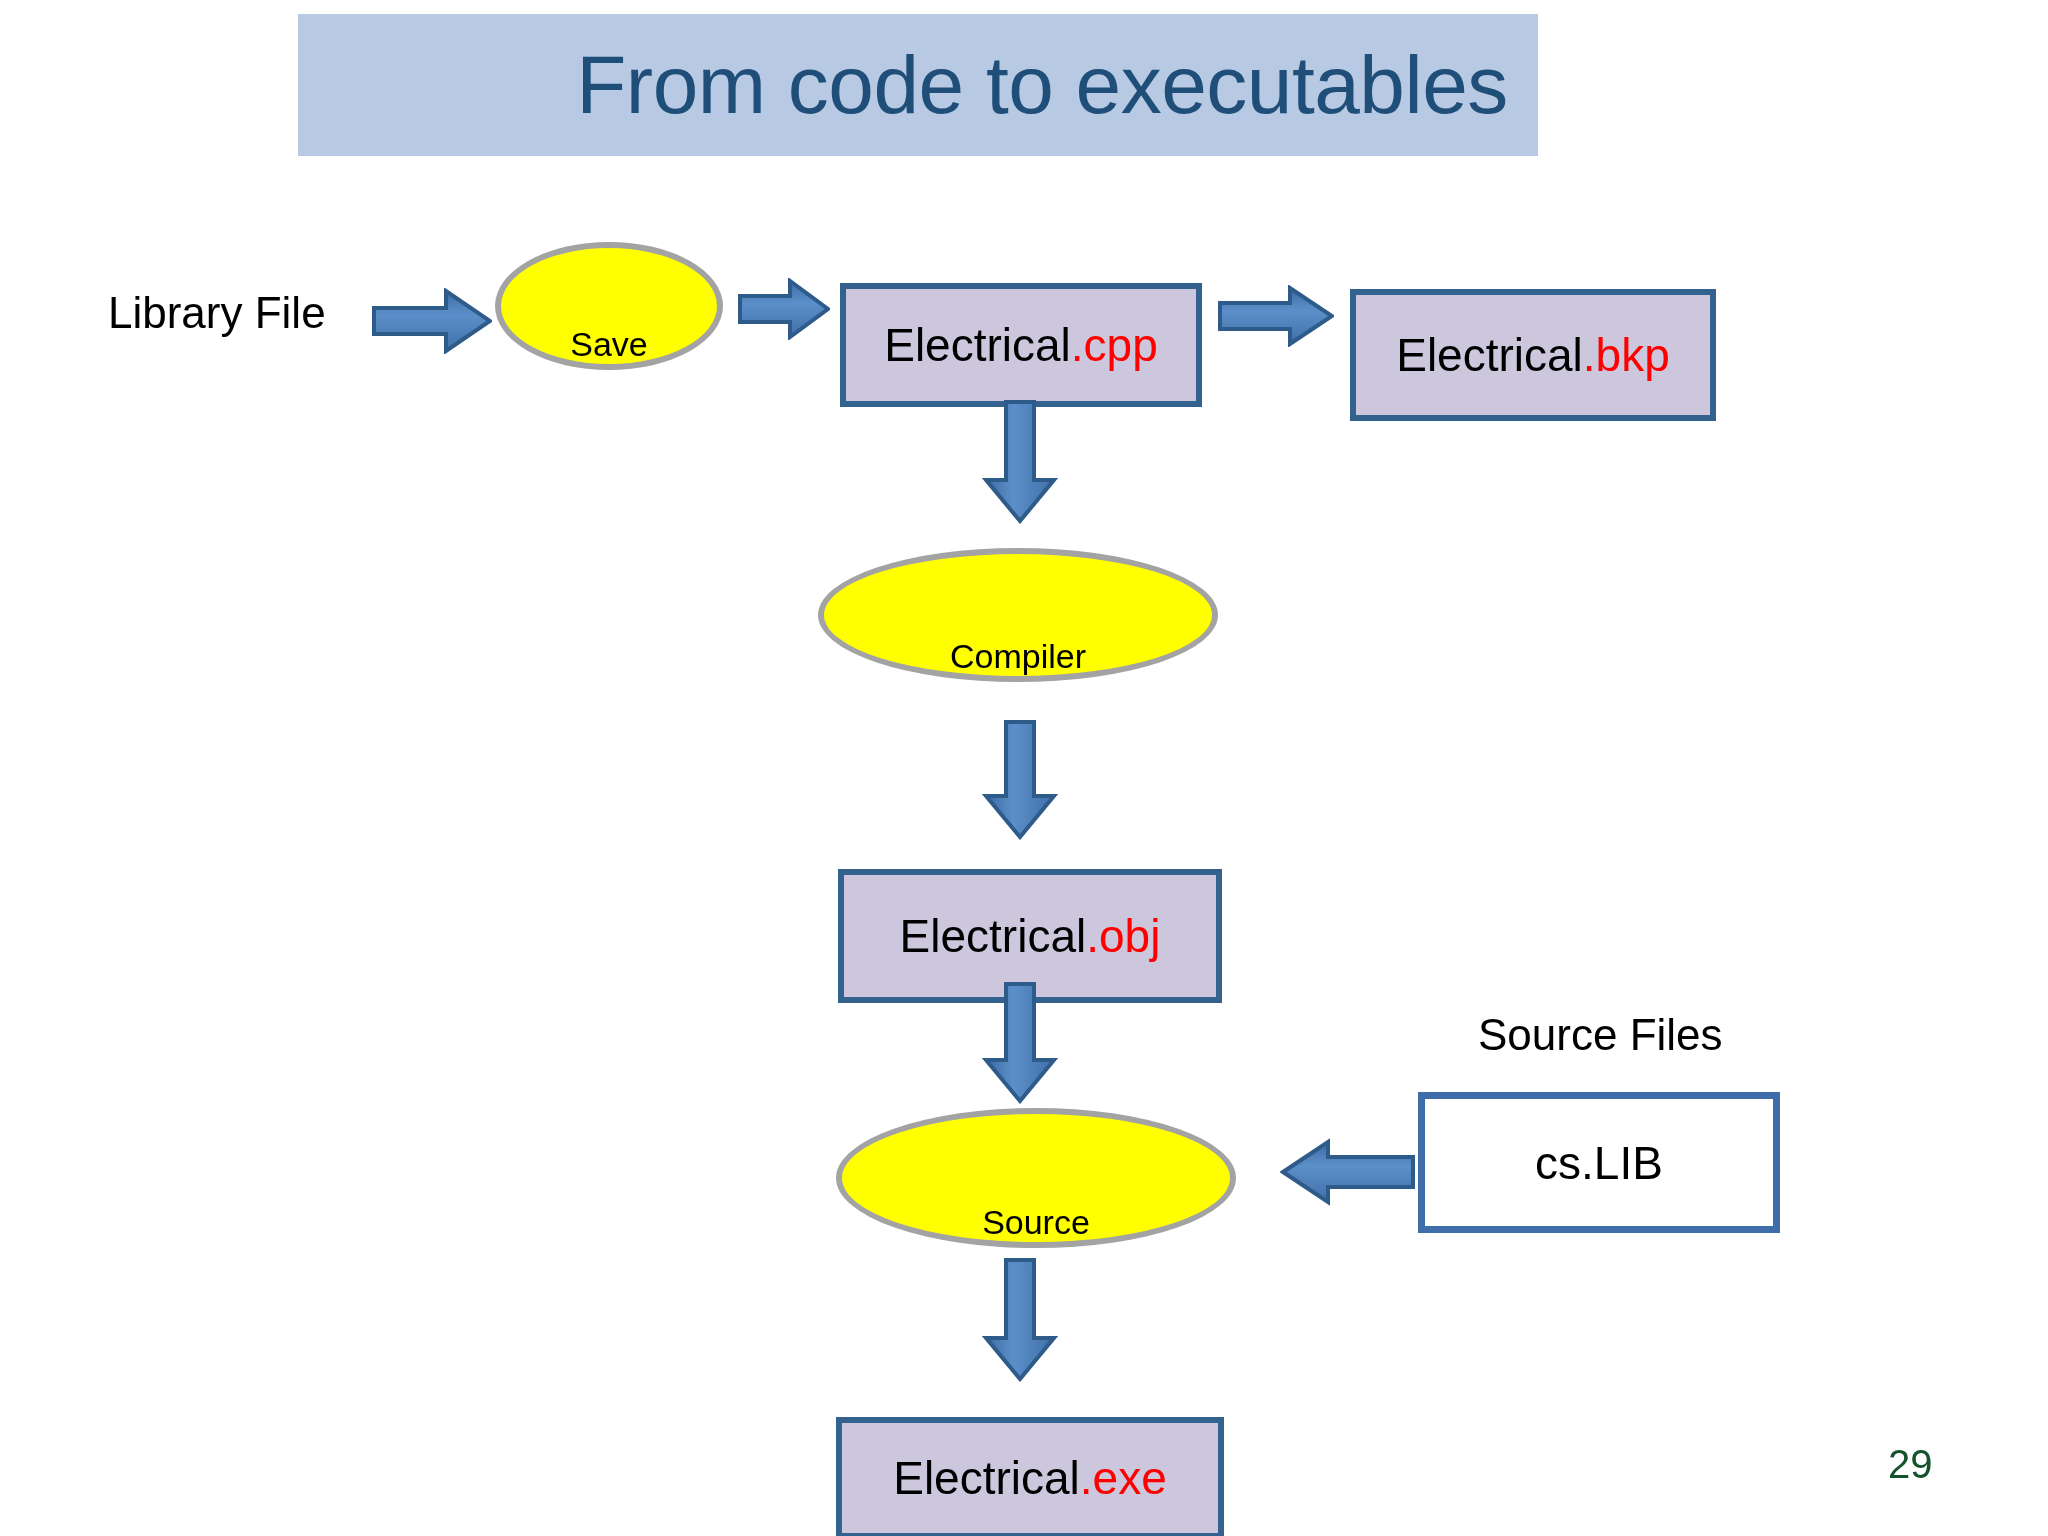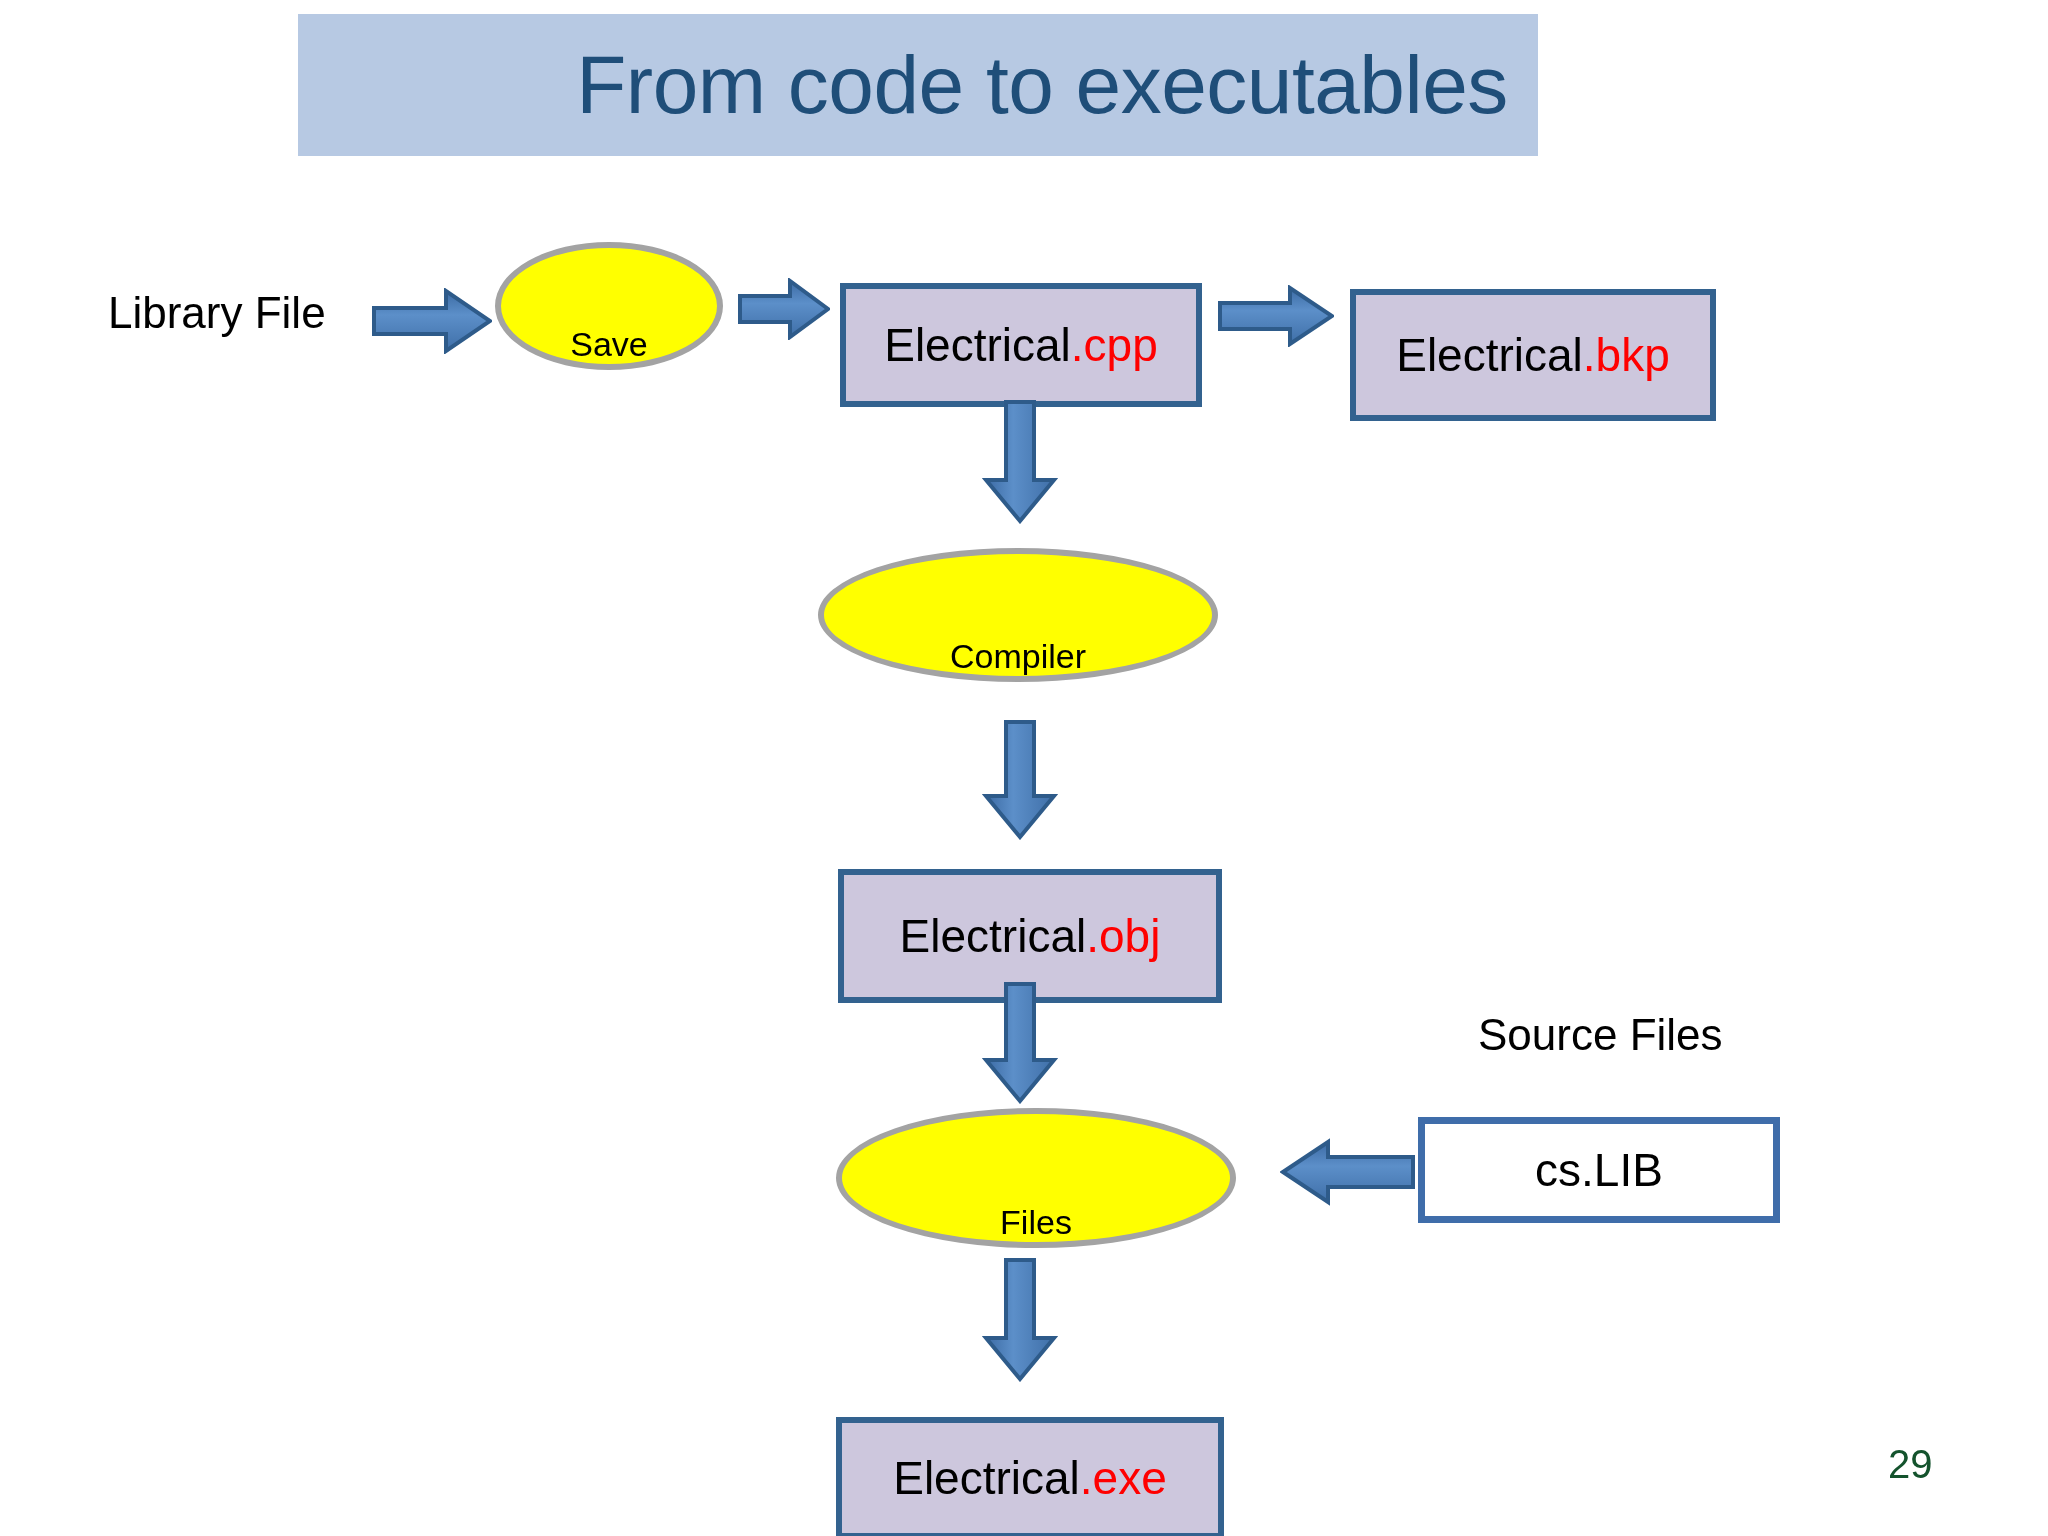--- a/index.html
+++ b/index.html
@@ -201,26 +201,26 @@
       <linearGradient id="agV3" x1="0" y1="0" x2="1" y2="0">
         <stop offset="0%" stop-color="#3c6ba4"></stop>
         <stop offset="40%" stop-color="#5c8fc9"></stop>
         <stop offset="100%" stop-color="#3f6fa8"></stop>
       </linearGradient>
     </defs>
     <polygon points="24,2 52,2 52,78 72,78 38,119 4,78 24,78" fill="url(#agV3)" stroke="#2e5b8a" stroke-width="4"></polygon>
   </svg>
 
   <div class="ellipse" style="left:836px; top:1108px; width:400px; height:140px;">
-    <span>Files</span>
+    <span>Source</span>
   </div>
 
   <div class="plain-label" style="left:1478px; top:1010px;">Source Files</div>
 
-  <div class="libbox" style="left:1418px; top:1092px; width:362px; height:106px;margin-top:25px;">
+  <div class="libbox" style="left:1418px; top:1092px; width:362px; height:141px;">
     <span>cs.LIB</span>
   </div>
 
   <svg class="arrow" style="left:1280px; top:1136px;" width="136" height="72" viewBox="0 0 136 72">
     <defs>
       <linearGradient id="agHL" x1="0" y1="0" x2="0" y2="1">
         <stop offset="0%" stop-color="#3c6ba4"></stop>
         <stop offset="40%" stop-color="#5c8fc9"></stop>
         <stop offset="100%" stop-color="#3f6fa8"></stop>
       </linearGradient>

